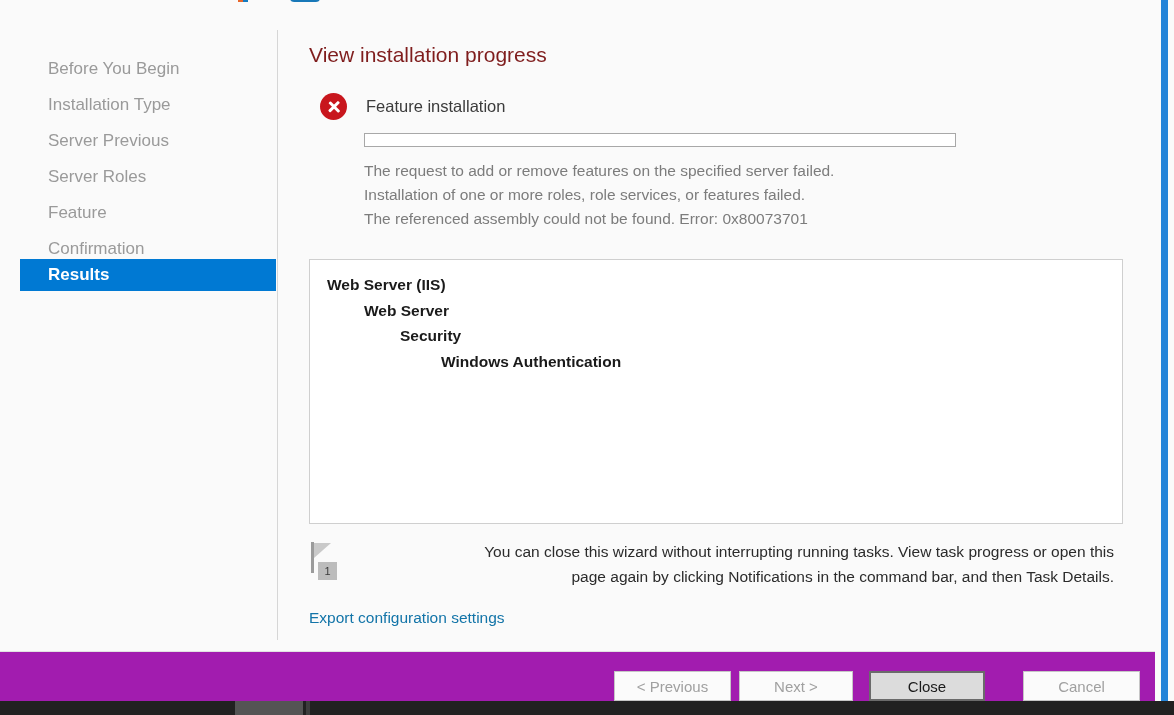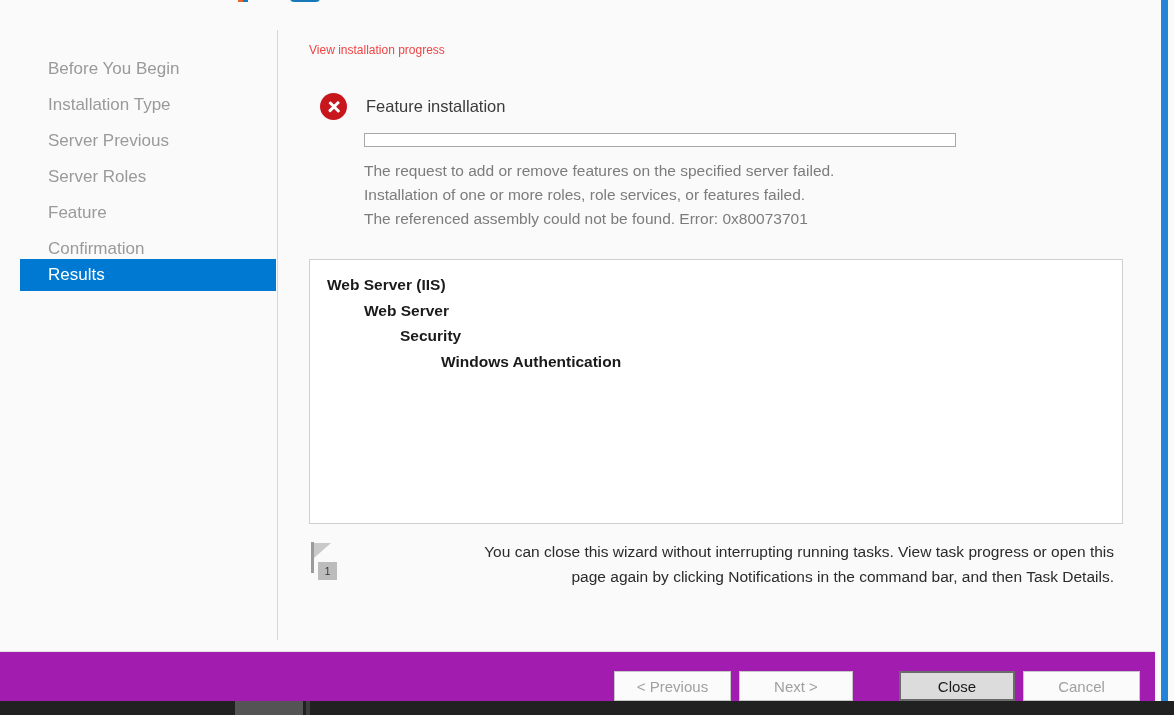--- a/index.html
+++ b/index.html
@@ -94,35 +94,36 @@
     padding-left: 28px;
     font-size: 17px;
     color: #9a9a9a;
     cursor: pointer;
     user-select: none;
     white-space: nowrap;
   }
   .nav-item.selected {
     background: #0079d3;
     color: #ffffff;
+    font-weight: bold;
   }
 
   
   .content {
     position: absolute;
     top: 0; left: 278px;
     width: 877px;
     height: 639px;
   }
 
   .page-title {
     position: absolute;
     top: 34px; left: 31px;
-    font-size: 12px;
-    color: #ef4444;
+    font-size: 21px;
+    color: #7f1d1d;
     white-space: nowrap;
   }
 
   .status-row {
     position: absolute;
     top: 84px; left: 42px;
     display: flex;
     align-items: center;
   }
   .error-icon {
@@ -276,21 +277,21 @@
     border: 1px solid #c6c6c6;
     color: #a0a0a0;
     cursor: default;
     display: flex;
     align-items: center;
     justify-content: center;
   }
   .btn-previous { left: 614px; width: 117px; }
   .btn-next     { left: 739px; width: 114px; }
   .btn-close {
-    left: 899px;
+    left: 869px;
     width: 116px;
     background: #dcdcdc;
     border: 2px solid #6b6b6b;
     color: #1a1a1a;
     cursor: pointer;
   }
   .btn-cancel   { left: 1023px; width: 117px; }
 
   
   .taskbar {
@@ -379,20 +380,21 @@
           <div class="flag-pole"></div>
           <div class="flag-banner"></div>
           <div class="flag-badge">1</div>
         </div>
         <div class="note-text">
           <div>You can close this wizard without interrupting running tasks. View task progress or open this</div>
           <div>page again by clicking Notifications in the command bar, and then Task Details.</div>
         </div>
       </div>
 
+      <div class="export-link">Export configuration settings</div>
 
     </section>
   </div>
 
   <div class="footer">
     <button class="btn btn-previous">&lt; Previous</button>
     <button class="btn btn-next">Next &gt;</button>
     <button class="btn btn-close">Close</button>
     <button class="btn btn-cancel">Cancel</button>
   </div>

